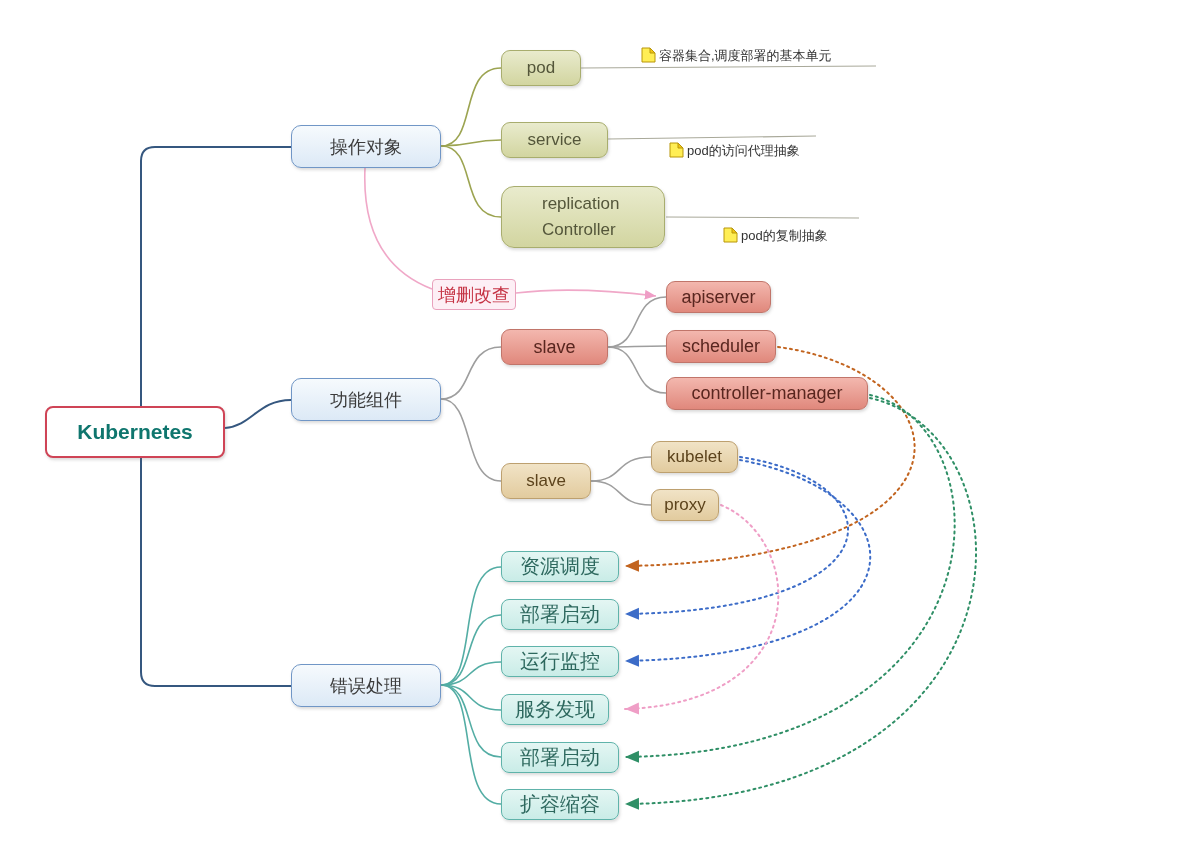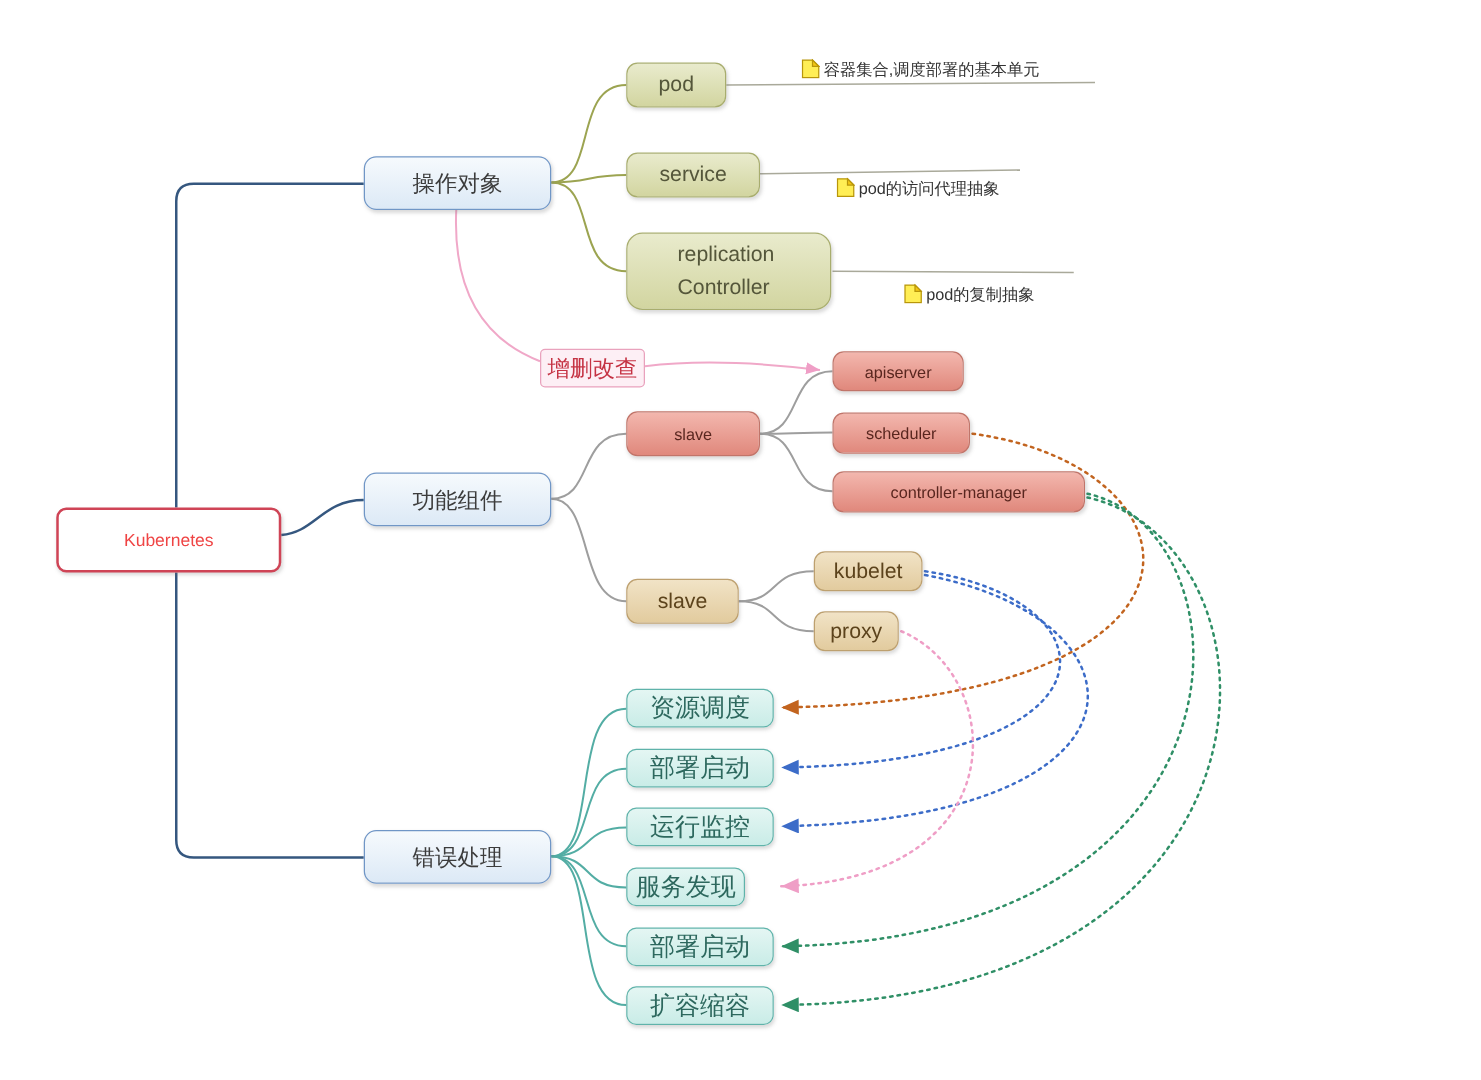--- a/index.html
+++ b/index.html
@@ -8,36 +8,36 @@
     font-family:"Liberation Sans","DejaVu Sans",sans-serif;
   }
   svg.lines{position:absolute;left:0;top:0;z-index:0;}
   .node{
     position:absolute;box-sizing:border-box;z-index:2;
     display:flex;align-items:center;justify-content:center;
     border-radius:9px;box-shadow:1px 2px 3px rgba(110,110,110,.25);
     white-space:nowrap;cursor:default;
   }
   .root-node{
-    background:#ffffff;border:2px solid #cf4456;color:#ef4444;
-    font-size:14px;border-radius:8px;
+    background:#ffffff;border:2px solid #cf4456;color:#0f766e;
+    font-size:21px;border-radius:8px;font-weight:bold;
   }
   .main-node{
     background:linear-gradient(#f6fafd,#dce9f6);border:1px solid #7096c6;
     color:#3c3c3c;font-size:18px;border-radius:10px;
   }
   .olive-node{
     background:linear-gradient(#e9ebcd,#d2d5a0);border:1px solid #a8ad6e;
     color:#54563a;font-size:17px;
   }
   .olive-node.wrap{white-space:normal;justify-content:flex-start;
     padding-left:40px;line-height:1.55;border-radius:13px;}
   .salmon-node{
     background:linear-gradient(#f3b7ae,#e0887c);border:1px solid #c1756a;
-    color:#59261f;font-size:13px;
+    color:#59261f;font-size:18px;
   }
   .tan-node{
     background:linear-gradient(#f1e3c6,#e2cb9e);border:1px solid #bda06f;
     color:#5c431c;font-size:17px;
   }
   .teal-node{
     background:linear-gradient(#e4f6f3,#c9ece7);border:1px solid #5fb3aa;
     color:#2d685e;font-size:20px;border-radius:8px;
   }
   .callout-node{
@@ -197,21 +197,21 @@
 
   <div class="node teal-node" style="left:501px;top:551px;width:118px;height:31px;">
     <span>资源调度</span>
   </div>
   <div class="node teal-node" style="left:501px;top:599px;width:118px;height:31px;">
     <span>部署启动</span>
   </div>
   <div class="node teal-node" style="left:501px;top:646px;width:118px;height:31px;">
     <span>运行监控</span>
   </div>
-  <div class="node teal-node" style="left:501px;top:694px;width:95px;height:31px;">
+  <div class="node teal-node" style="left:501px;top:694px;width:108px;height:31px;">
     <span>服务发现</span>
   </div>
   <div class="node teal-node" style="left:501px;top:742px;width:118px;height:31px;">
     <span>部署启动</span>
   </div>
   <div class="node teal-node" style="left:501px;top:789px;width:118px;height:31px;">
     <span>扩容缩容</span>
   </div>
 
 </div>

